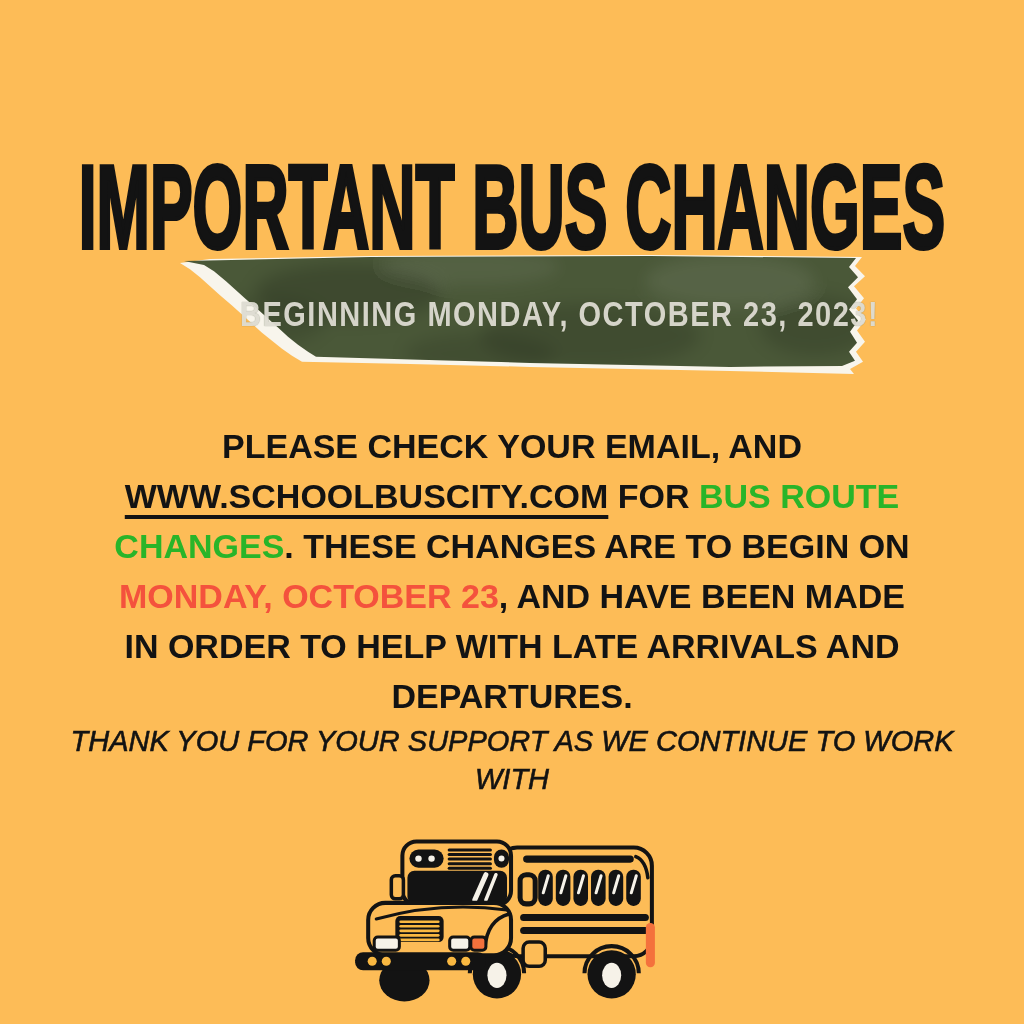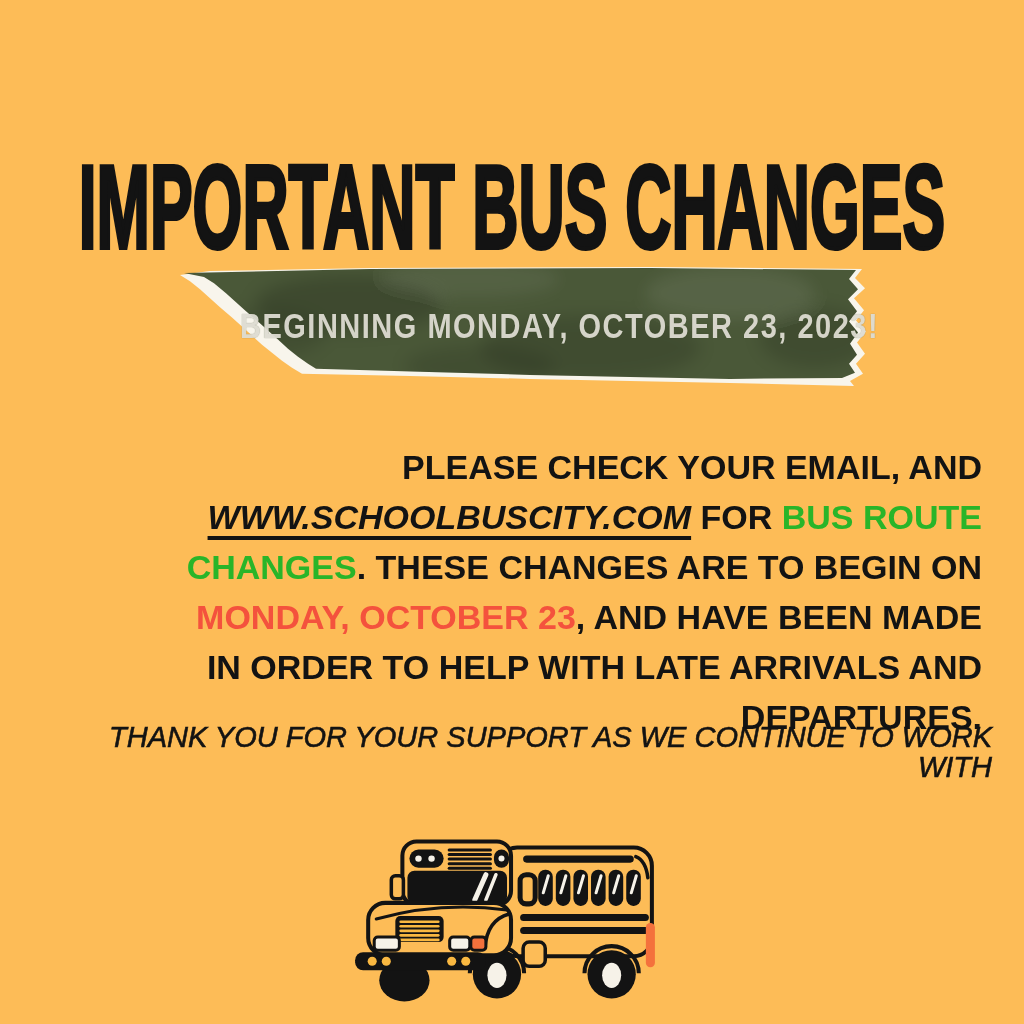--- a/index.html
+++ b/index.html
@@ -13,48 +13,48 @@
   .page{position:relative;width:1024px;height:819px;background:var(--c-bg);}
 
   .title{
     position:absolute;top:207px;left:0;right:0;text-align:center;
     font-size:64px;font-weight:700;letter-spacing:0px;color:var(--c-black);
     -webkit-text-stroke:2.2px var(--c-black);
     transform:translateY(-50%) scaleY(1.85);
     white-space:nowrap;
   }
 
-  .banner{position:absolute;left:170px;top:265px;width:700px;height:125px;}
+  .banner{position:absolute;left:170px;top:253px;width:700px;height:125px;}
   .banner svg{position:absolute;inset:0;width:100%;height:100%;}
   .banner-text{
     position:absolute;left:70px;right:10px;top:50%;
     transform:translateY(-54%) scaleY(1.22);
     text-align:center;font-size:29px;font-weight:700;letter-spacing:1.5px;
     color:var(--c-bannertext);white-space:nowrap;
     text-shadow:0 0 1px rgba(74,88,56,.55);
     opacity:.95;
   }
 
   .body-text{
-    position:absolute;top:442px;left:50%;transform:translateX(-50%);
-    width:940px;text-align:right;
+    position:absolute;top:421px;left:50%;transform:translateX(-50%);
+    width:940px;text-align:center;
     font-size:34px;font-weight:700;line-height:50px;color:var(--c-black);
   }
   .seg-black{color:var(--c-black);}
   .seg-green{color:var(--c-green);}
   .seg-red{color:var(--c-red);margin-top:16px;}
   .seg-link{
     color:var(--c-black);text-decoration:underline;
-    text-decoration-thickness:4px;text-underline-offset:7px;font-style:italic;
+    text-decoration-thickness:4px;text-underline-offset:7px;
   }
 
   .note{
     position:absolute;top:722px;left:50%;transform:translateX(-50%);
-    width:960px;text-align:right;font-style:italic;font-weight:400;
-    font-size:29px;line-height:30px;color:var(--c-black);
+    width:960px;text-align:center;font-style:italic;font-weight:400;
+    font-size:29px;line-height:38px;color:var(--c-black);
     -webkit-text-stroke:0.6px var(--c-black);
   }
 
   .bus{position:absolute;left:338px;top:833px;width:332px;height:182px;}
   .bus svg{width:100%;height:100%;display:block;}
 </style>
 </head>
 <body>
 
 <div class="page">

